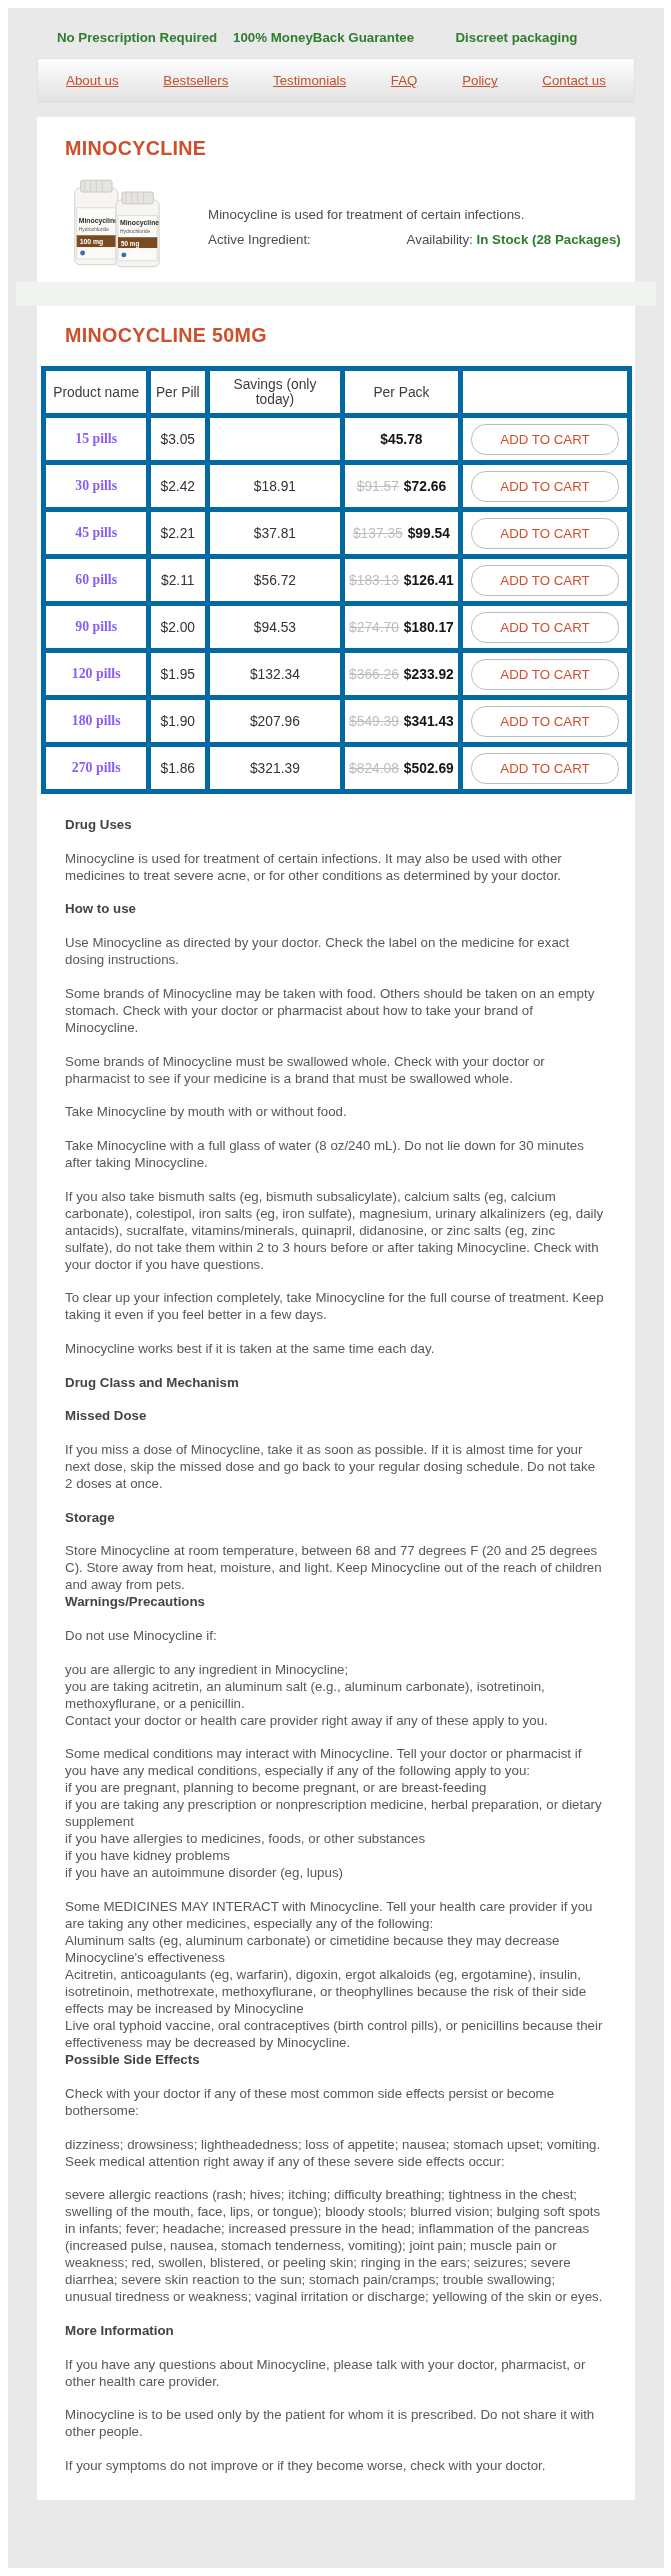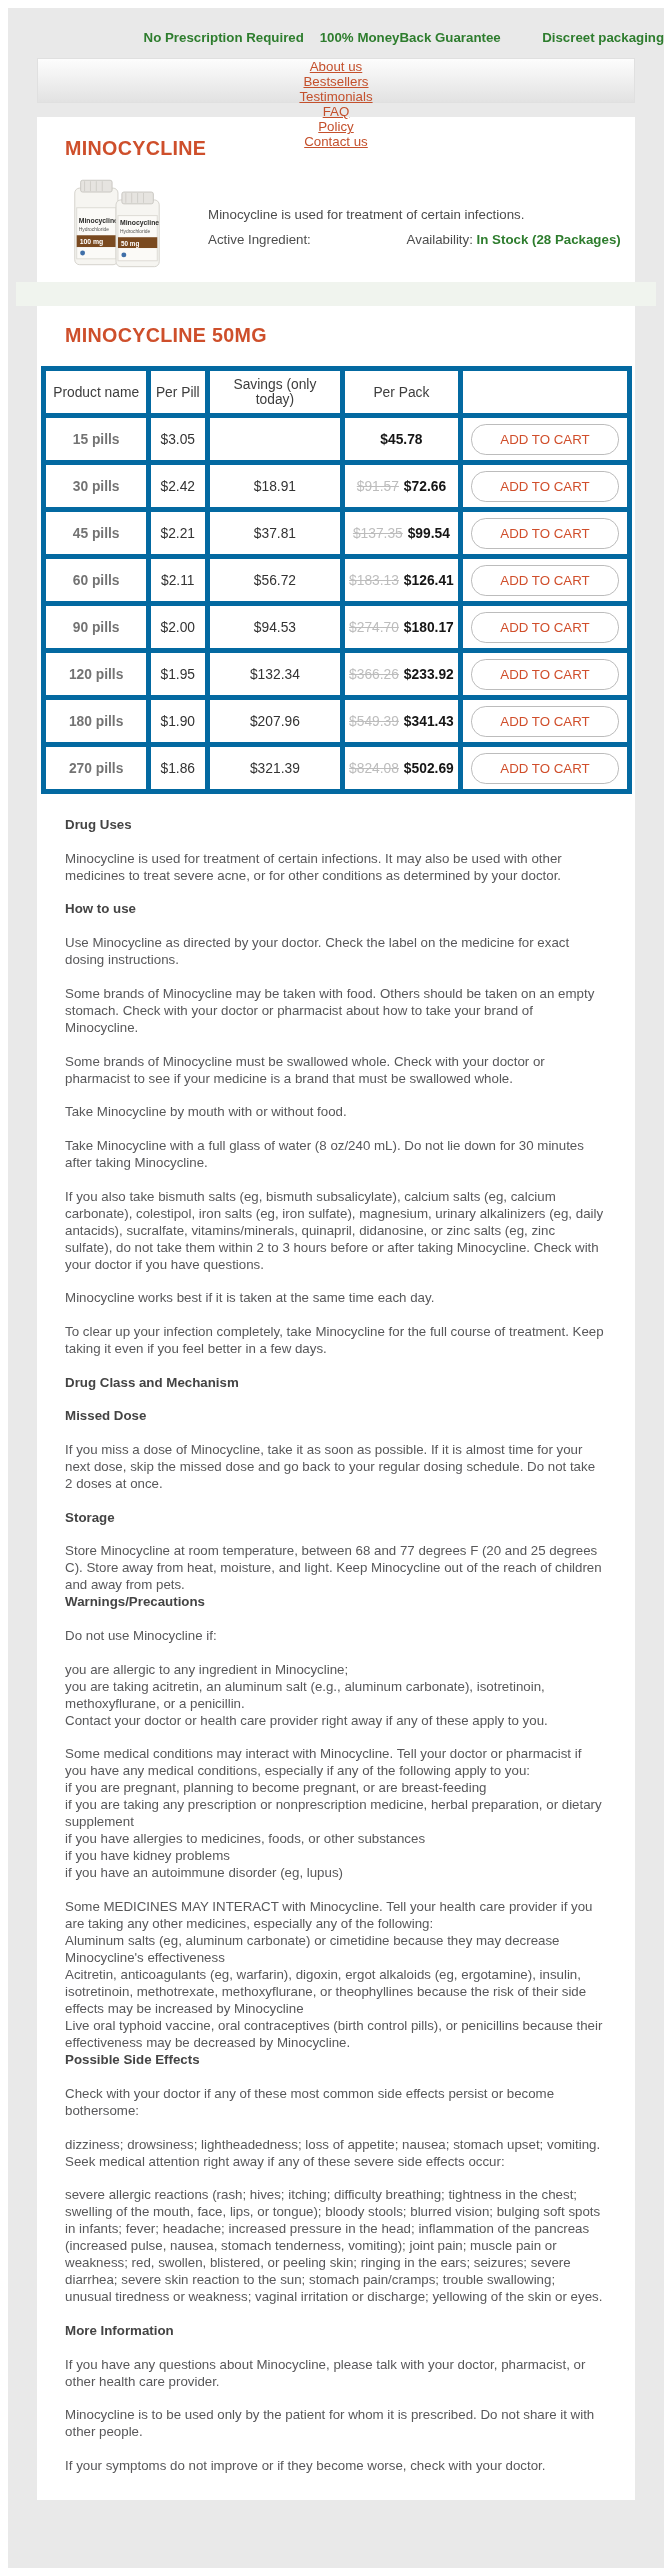--- a/index.html
+++ b/index.html
@@ -11,34 +11,33 @@
     -webkit-font-smoothing:antialiased;
   }
   .panel {
     margin:7.9px; min-height:2560px;
     background:#e9e9e9;
     padding-top:13.8px; padding-bottom:17.7px;
   }
   
   .topbar {
     display:flex; align-items:center;
-    padding:7.9px 0 13.8px 49px; gap:15.8px;justify-content:flex-end;
+    padding:7.9px 0 13.8px 49px; gap:15.8px;
   }
   .badge {
     color:#2e7d2e; font-weight:bold; font-size:13.3px;
   }
   .badge:last-child { margin-left:25.6px; }
   
   .navbar {
     margin:0 29.6px; height:45px;
     background:linear-gradient(#fdfdfd,#e2e2e2);
     border:1px solid #e0e0e0;
     display:flex; align-items:center; justify-content:space-between;
     padding:0 27.6px;
-    flex-direction:column;
   }
   .nav-link {
     color:#c4502c; font-size:13.3px; text-decoration:underline;
     cursor:pointer;
   }
   
   .card { margin:0 29.6px; background:#ffffff; }
   .product-card { margin-top:13.8px; padding:19.7px 0 13.8px 0; }
   .card-title {
     color:#ce4f2b; font-size:19.7px; font-weight:bold;
@@ -63,21 +62,21 @@
   .price-table th, .price-table td {
     border:5px solid #0369a1; height:47px; text-align:center;
     padding:0 3.9px; font-weight:normal;
   }
   .price-table th { color:#3d3d3d; }
   .col-name  { width:106px; text-align:left; padding-left:17.7px; }
   .col-pill  { width:59px; }
   .col-save  { width:138px; }
   .col-pack  { width:115px; }
   .col-cart  { width:170px; }
-  td.col-name { font-weight:bold; color:#737373; }
+  td.col-name { font-weight:bold; color:#8b5cf6;font-family:Liberation Serif, serif; }
   .old-price { color:#bdbdbd; text-decoration:line-through; margin-right:4.9px; }
   .new-price { font-weight:bold; color:#151515; }
   .cart-btn {
     display:inline-block; width:148px; height:30.5px; line-height:28.6px;
     background:#ffffff; border:1px solid #bcbcbc; border-radius:14.8px;
     color:#d04e2b; font-size:13.3px; font-family:"Liberation Sans",sans-serif;
     cursor:pointer; text-align:center;
   }
   
   .drug-info { padding:21.7px 29.6px 0 27.6px; color:#58585a; font-size:13.3px; line-height:17px; }
@@ -234,22 +233,22 @@
     <div class="drug-info">
         <h3 class="heading">Drug Uses</h3>
         <p class="para">Minocycline is used for treatment of  certain infections. It may also be used with other medicines to treat severe acne, or for other conditions as determined by your doctor.</p>
         <h3 class="heading">How to use</h3>
         <p class="para">Use Minocycline as directed by your doctor. Check the label on the medicine for exact dosing instructions.</p>
         <p class="para">Some brands of Minocycline may be taken with food. Others should be taken on an empty stomach. Check with your doctor or pharmacist about how to take your brand of Minocycline.</p>
         <p class="para">Some brands of Minocycline must be swallowed whole. Check with your doctor or pharmacist to see if your medicine is a brand that must be swallowed whole.</p>
         <p class="para">Take Minocycline by mouth with or without food.</p>
         <p class="para">Take Minocycline with a full glass of water (8 oz/240 mL). Do not lie down for 30 minutes after taking Minocycline.</p>
         <p class="para">If you also take bismuth salts (eg, bismuth subsalicylate), calcium salts (eg, calcium carbonate), colestipol, iron salts (eg, iron sulfate), magnesium, urinary alkalinizers (eg, daily antacids), sucralfate, vitamins/minerals, quinapril, didanosine, or zinc salts (eg, zinc sulfate), do not take them within 2 to 3 hours before or after taking Minocycline. Check with your doctor if you have questions.</p>
+        <p class="para">To clear up your infection completely, take Minocycline for the full course of treatment. Keep taking it even if you feel better in a few days.</p>
         <p class="para">Minocycline works best if it is taken at the same time each day.</p>
-        <p class="para">To clear up your infection completely, take Minocycline for the full course of treatment. Keep taking it even if you feel better in a few days.</p>
         <h3 class="heading">Drug Class and Mechanism</h3>
         <h3 class="heading">Missed Dose</h3>
         <p class="para">If you miss a dose of Minocycline, take it as soon as possible. If it is almost time for your next dose, skip the missed dose and go back to your regular dosing schedule. Do not take 2 doses at once.</p>
         <h3 class="heading">Storage</h3>
         <p class="para-tight">Store Minocycline at room temperature, between 68 and 77 degrees F (20 and 25 degrees C). Store away from heat, moisture, and light. Keep Minocycline out of the reach of children and away from pets.</p>
         <h3 class="heading-tight">Warnings/Precautions</h3>
         <p class="para">Do not use Minocycline if:</p>
         <p class="para">you are allergic to any ingredient in Minocycline;
 you are taking acitretin, an aluminum salt (e.g., aluminum carbonate), isotretinoin, methoxyflurane, or a penicillin.
 Contact your doctor or health care provider right away if any of these apply to you.</p>

